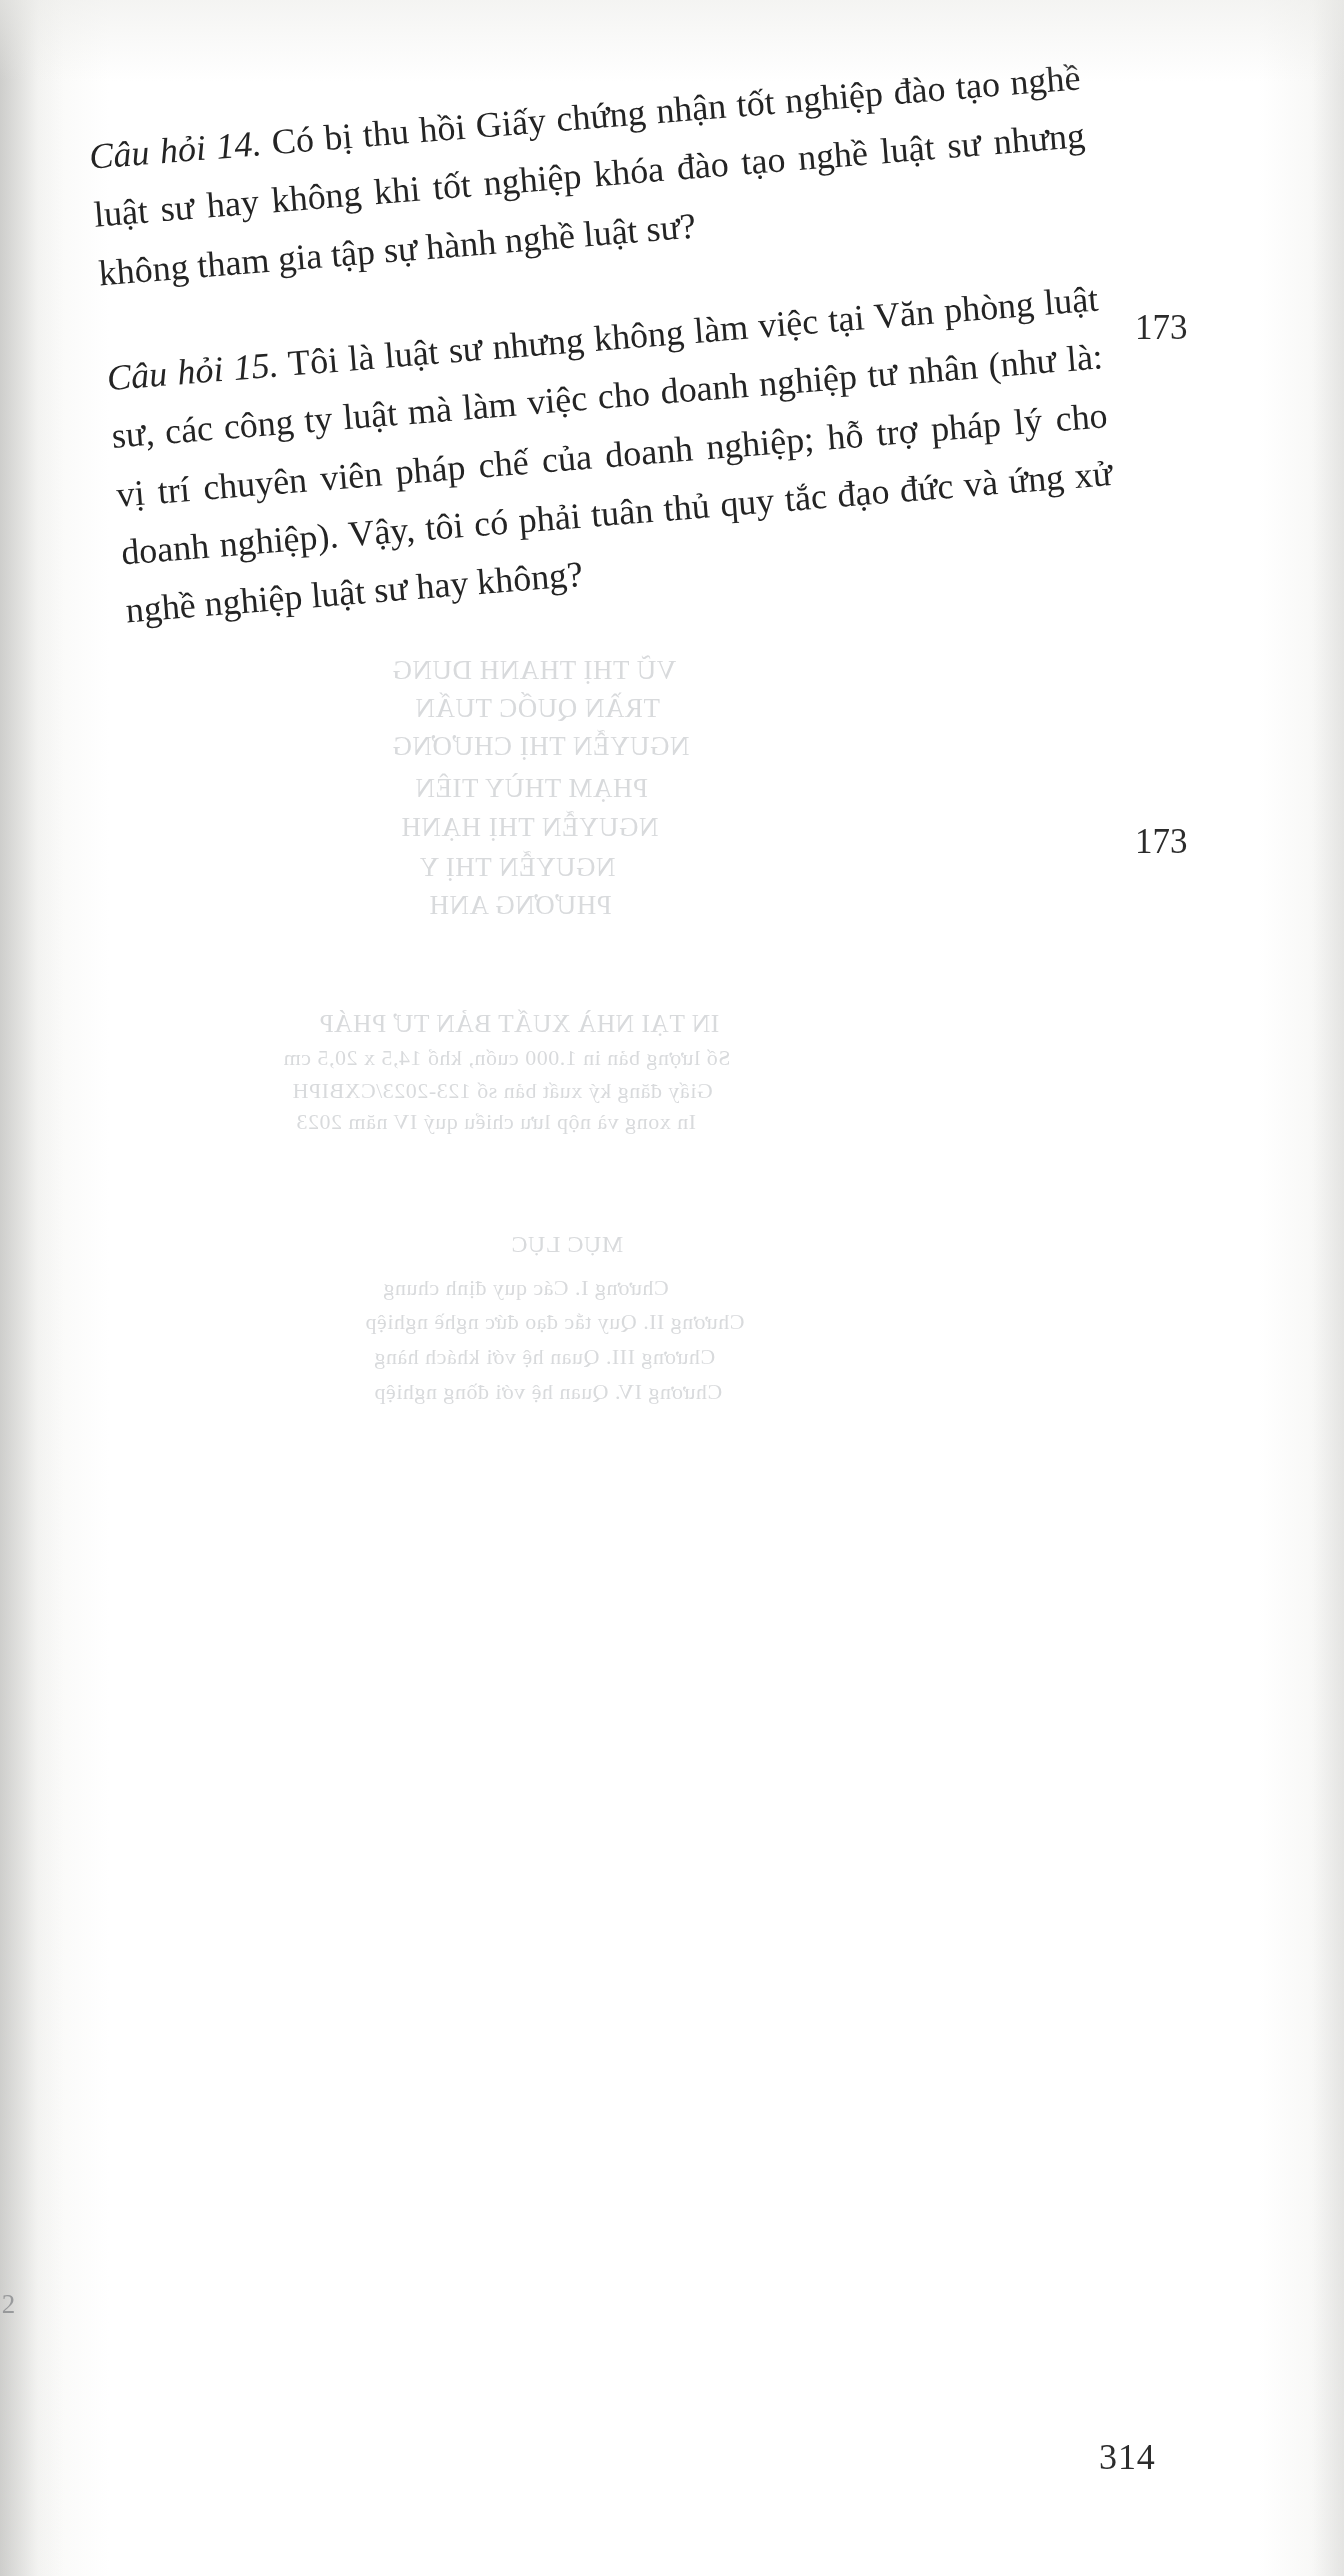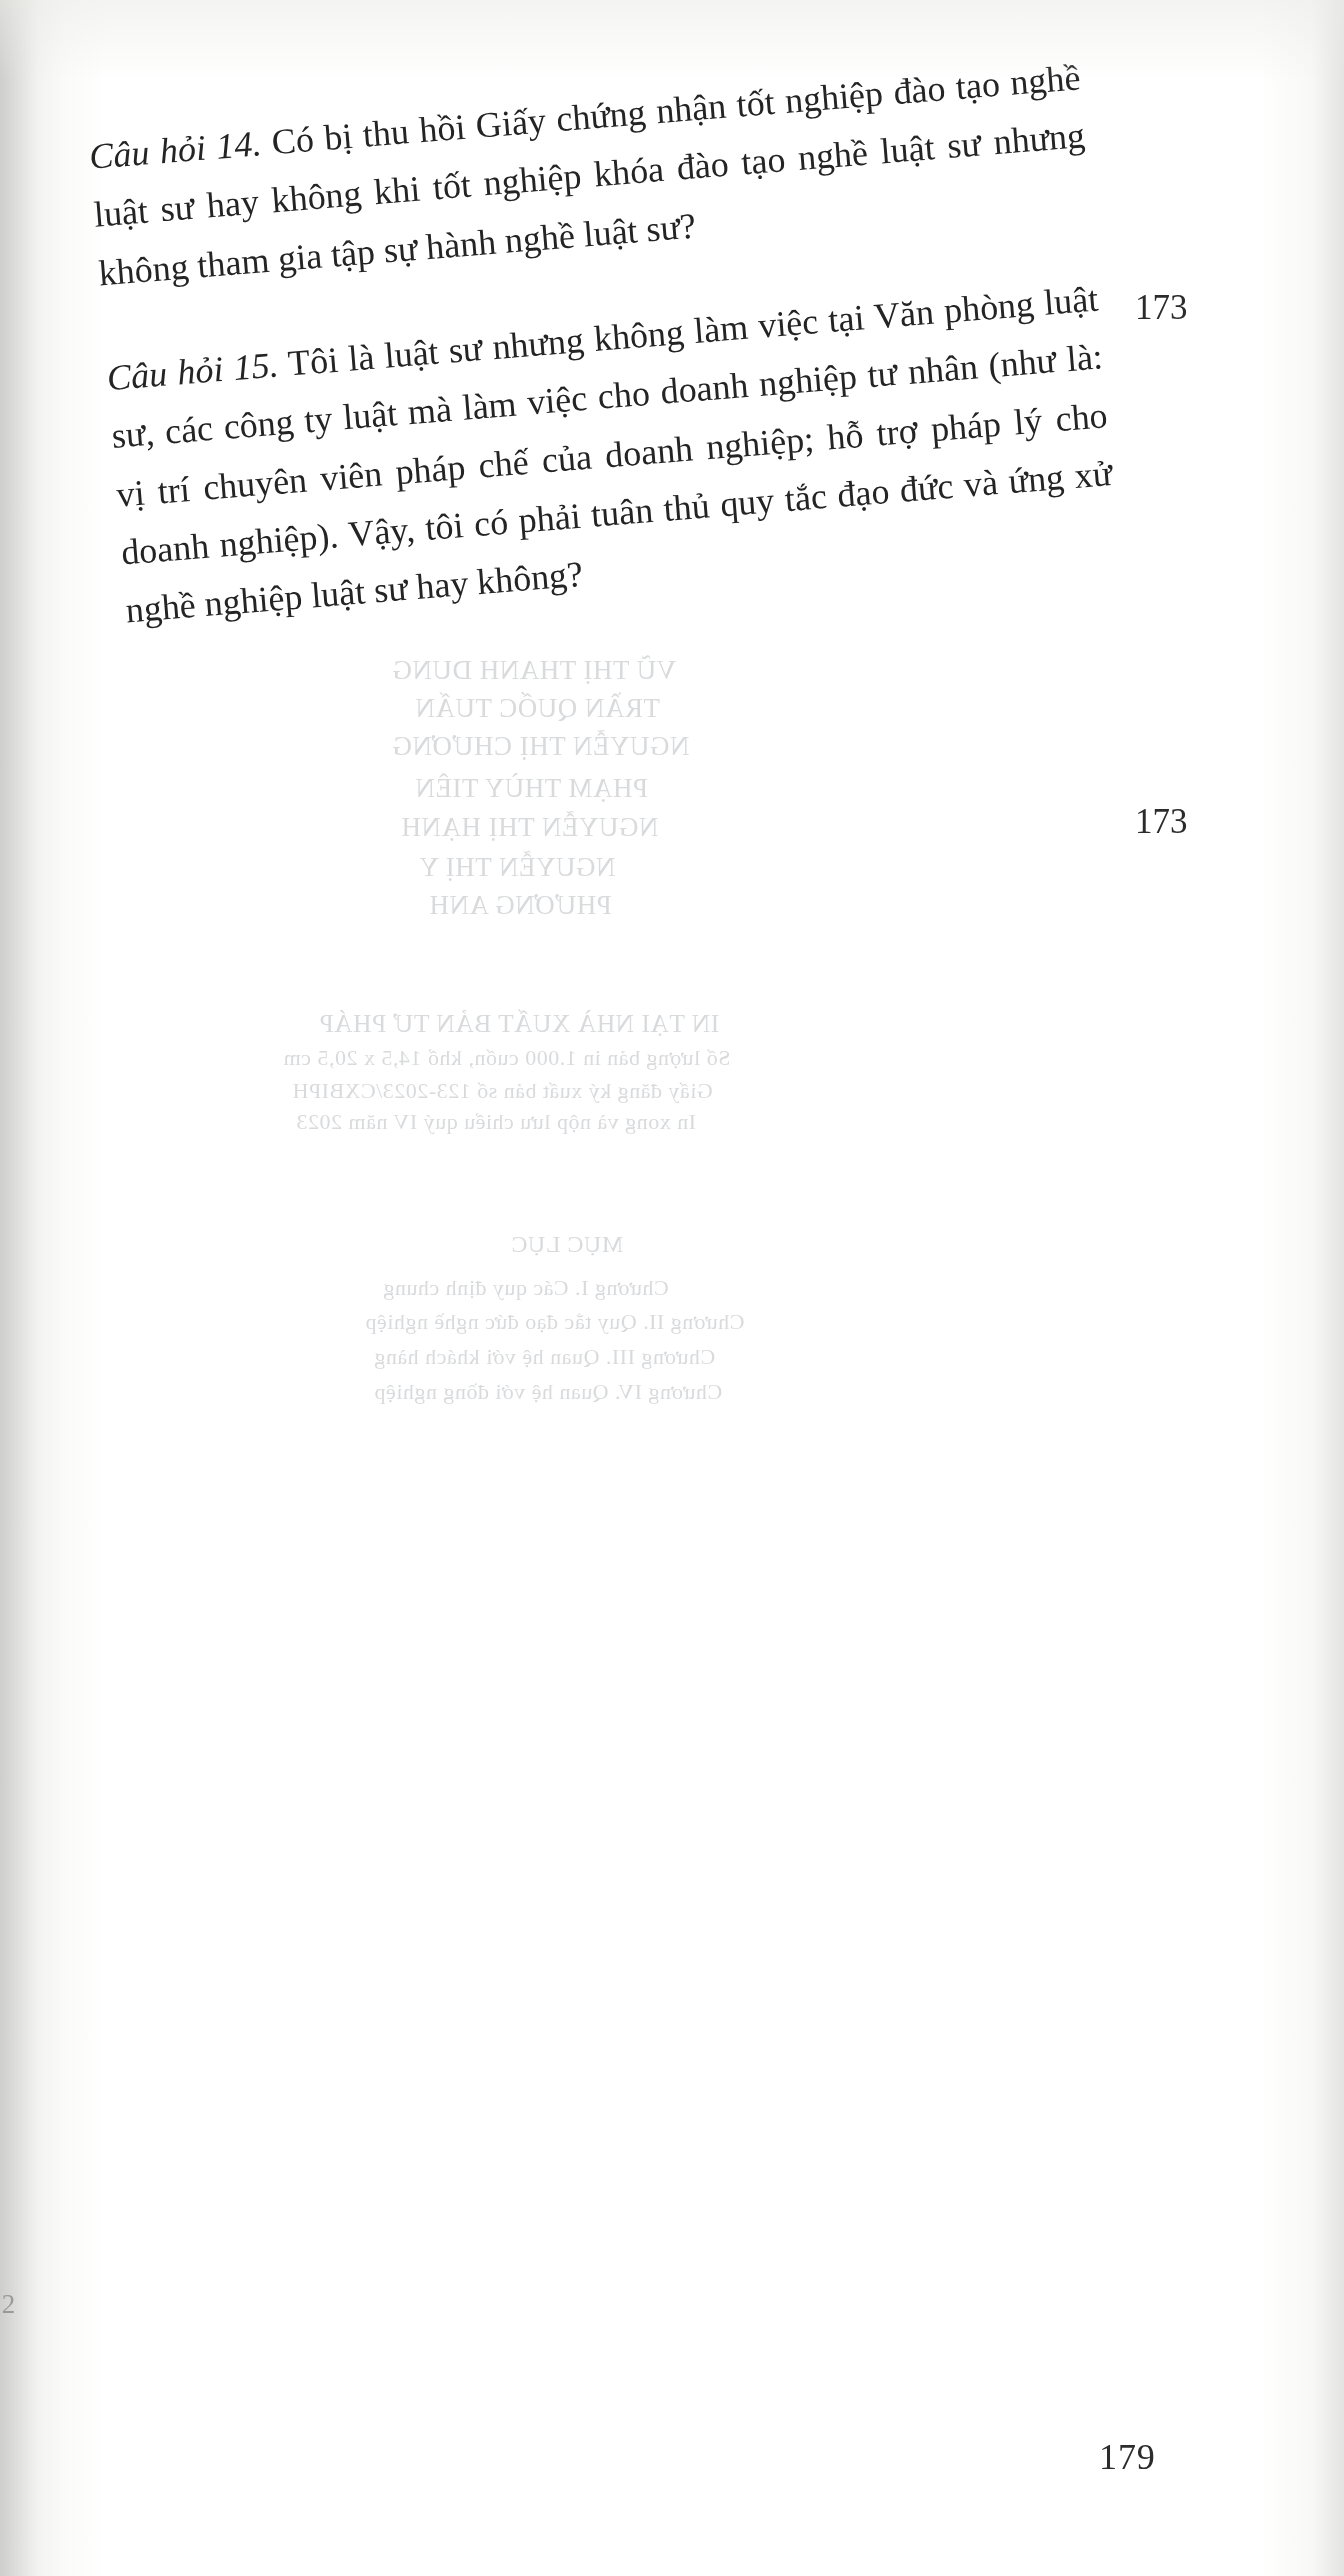--- a/index.html
+++ b/index.html
@@ -97,20 +97,21 @@
   .entry-text .label {
     font-style: italic;
     font-family: "Liberation Serif", serif;
   }
 
   .page-num {
     position: absolute;
     font-size: 35px;
     color: #2b2b2b;
     font-family: "Liberation Serif", serif;
+    margin-top: 20px;
   }
 
   .pn-1 { left: 1135px; top: 288px; }
   .pn-2 { left: 1135px; top: 802px; }
 
   .folio {
     position: absolute;
     left: 1099px;
     top: 2436px;
     font-size: 36px;
@@ -166,21 +167,21 @@
 
     <div class="entry" style="margin-top:47px;">
       <div class="entry-text"><span class="label">Câu hỏi 15.</span><span> Tôi là luật sư nhưng không làm việc tại Văn phòng luật sư, các công ty luật mà làm việc cho doanh nghiệp tư nhân (như là: vị trí chuyên viên pháp chế của doanh nghiệp; hỗ trợ pháp lý cho doanh nghiệp). Vậy, tôi có phải tuân thủ quy tắc đạo đức và ứng xử nghề nghiệp luật sư hay không?</span></div>
     </div>
 
   </div>
 
   <div class="page-num pn-1">173</div>
   <div class="page-num pn-2">173</div>
 
-  <div class="folio">179</div>
+  <div class="folio">314</div>
 
   <div class="left-edge-num">2</div>
 
 </div>
 
 <div class="gutter-shadow"></div>
 <div class="edge-shadow-right"></div>
 <div class="top-fade"></div>
 
 

